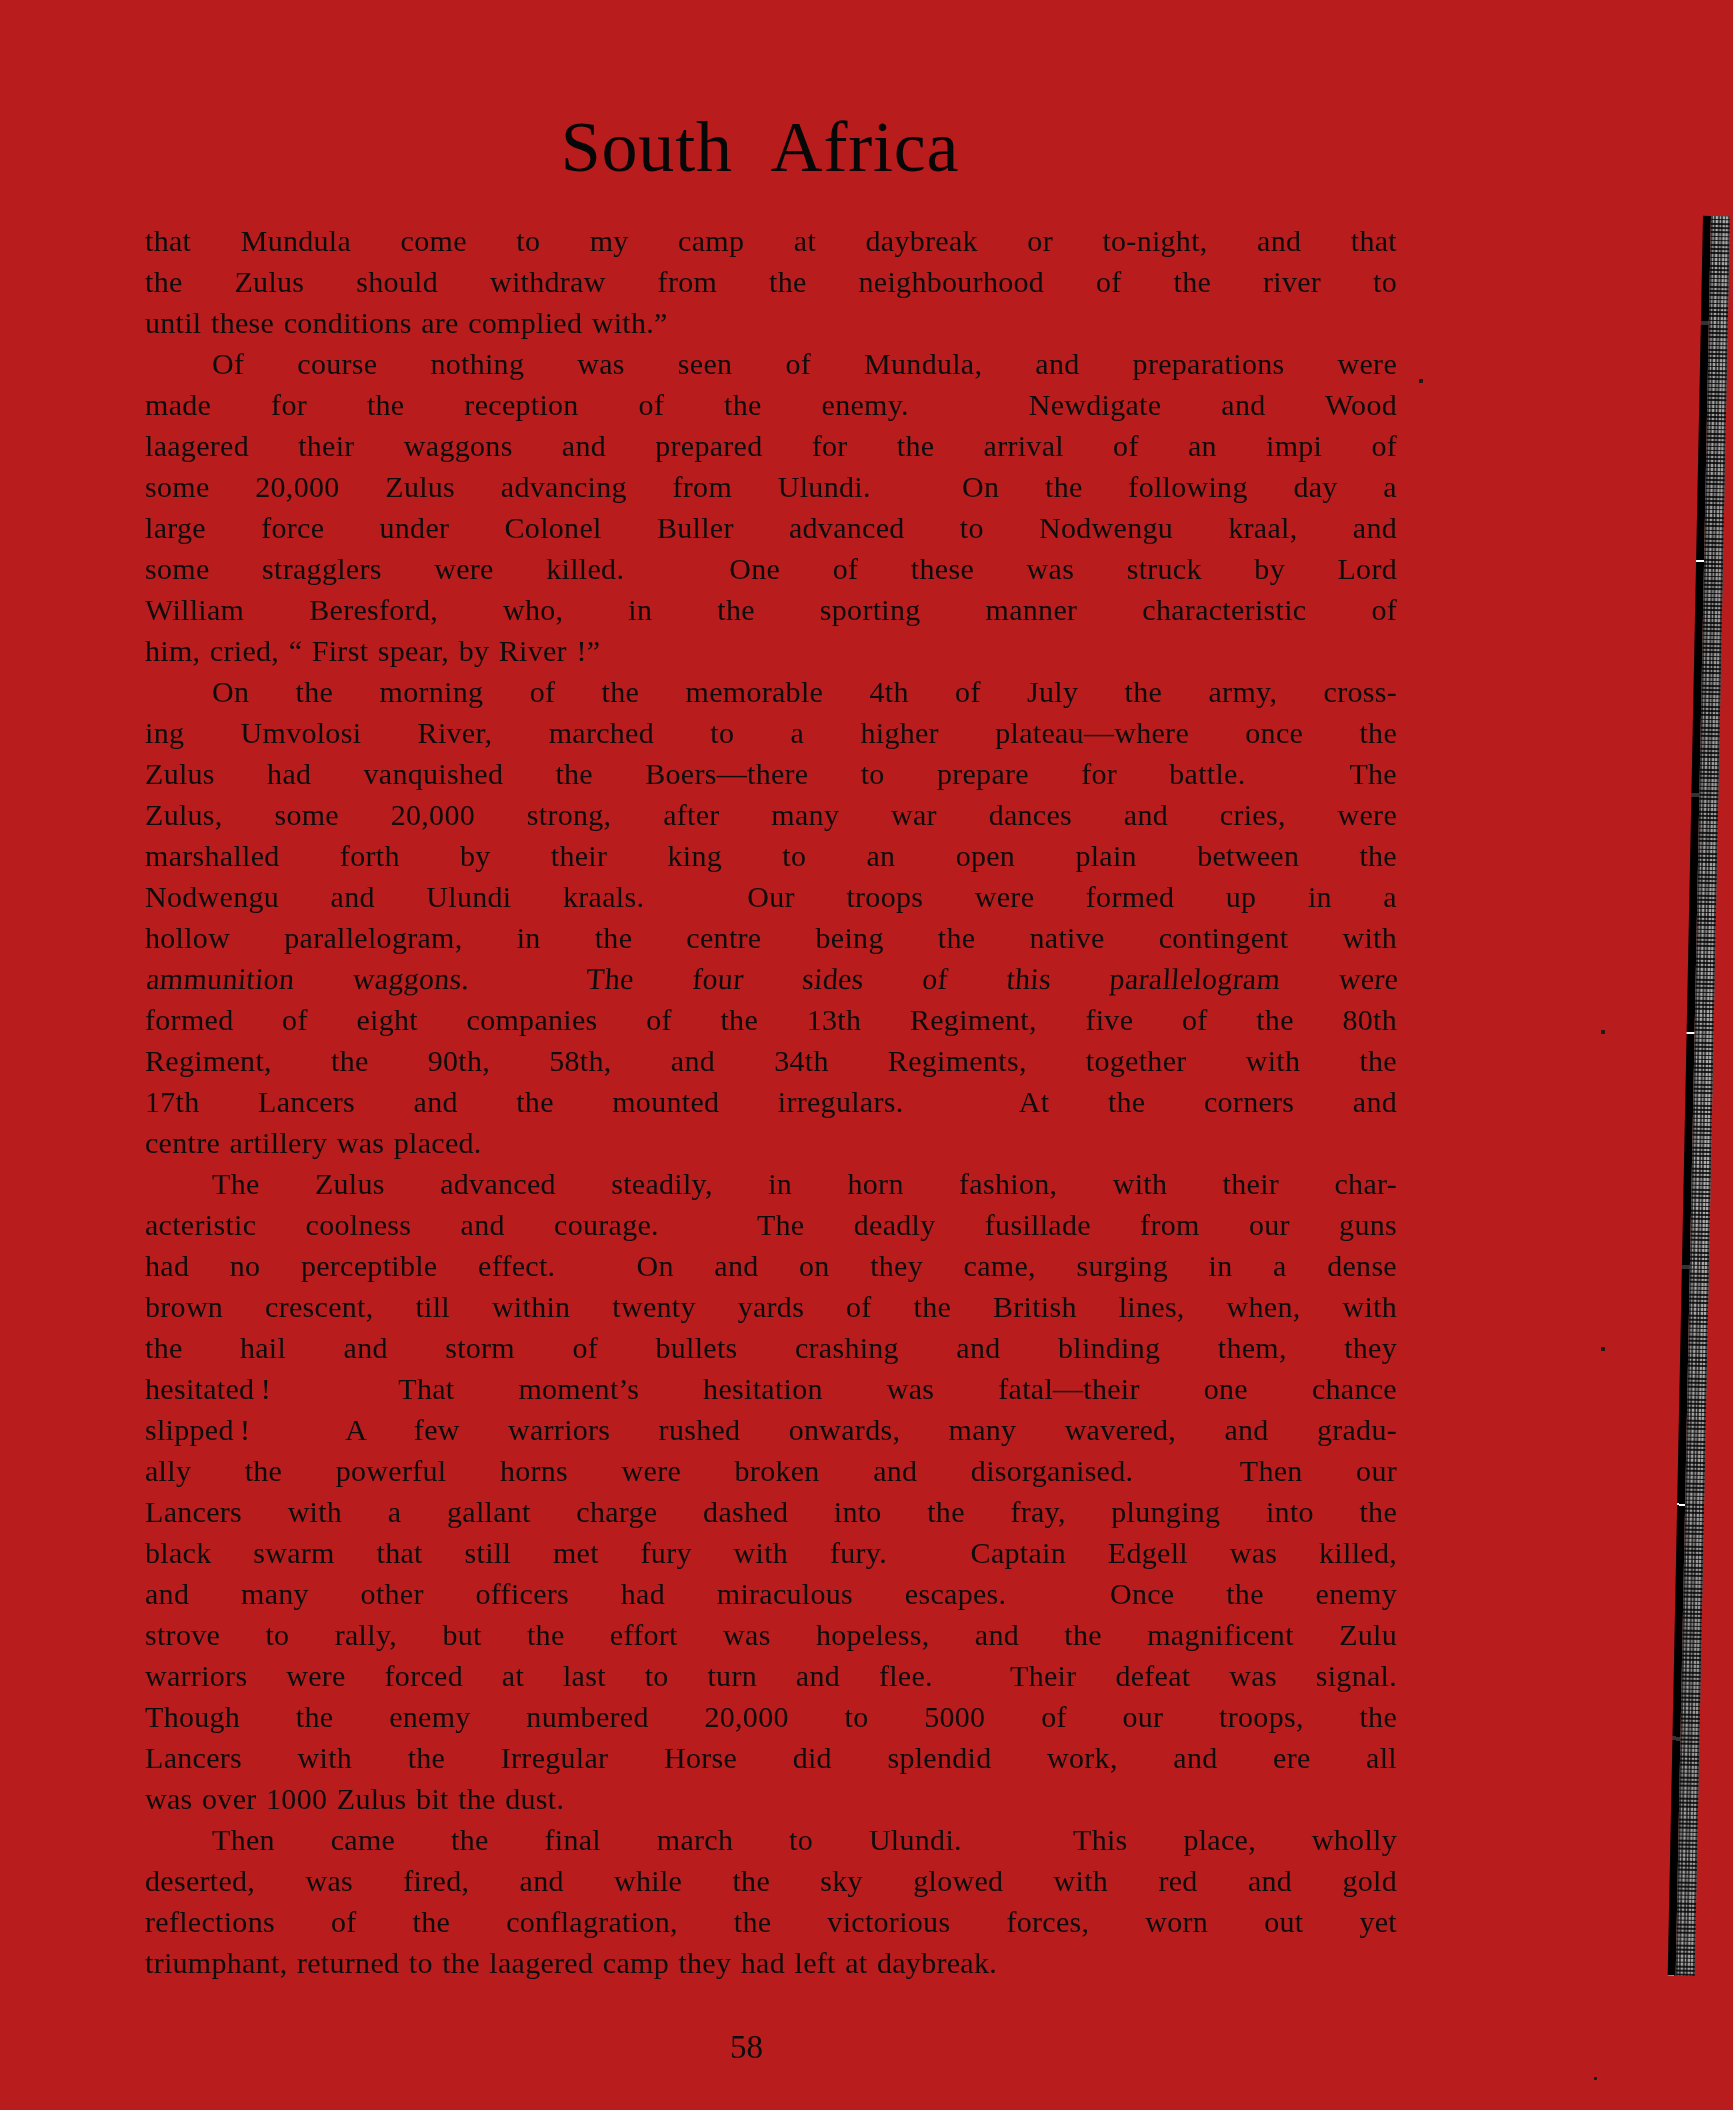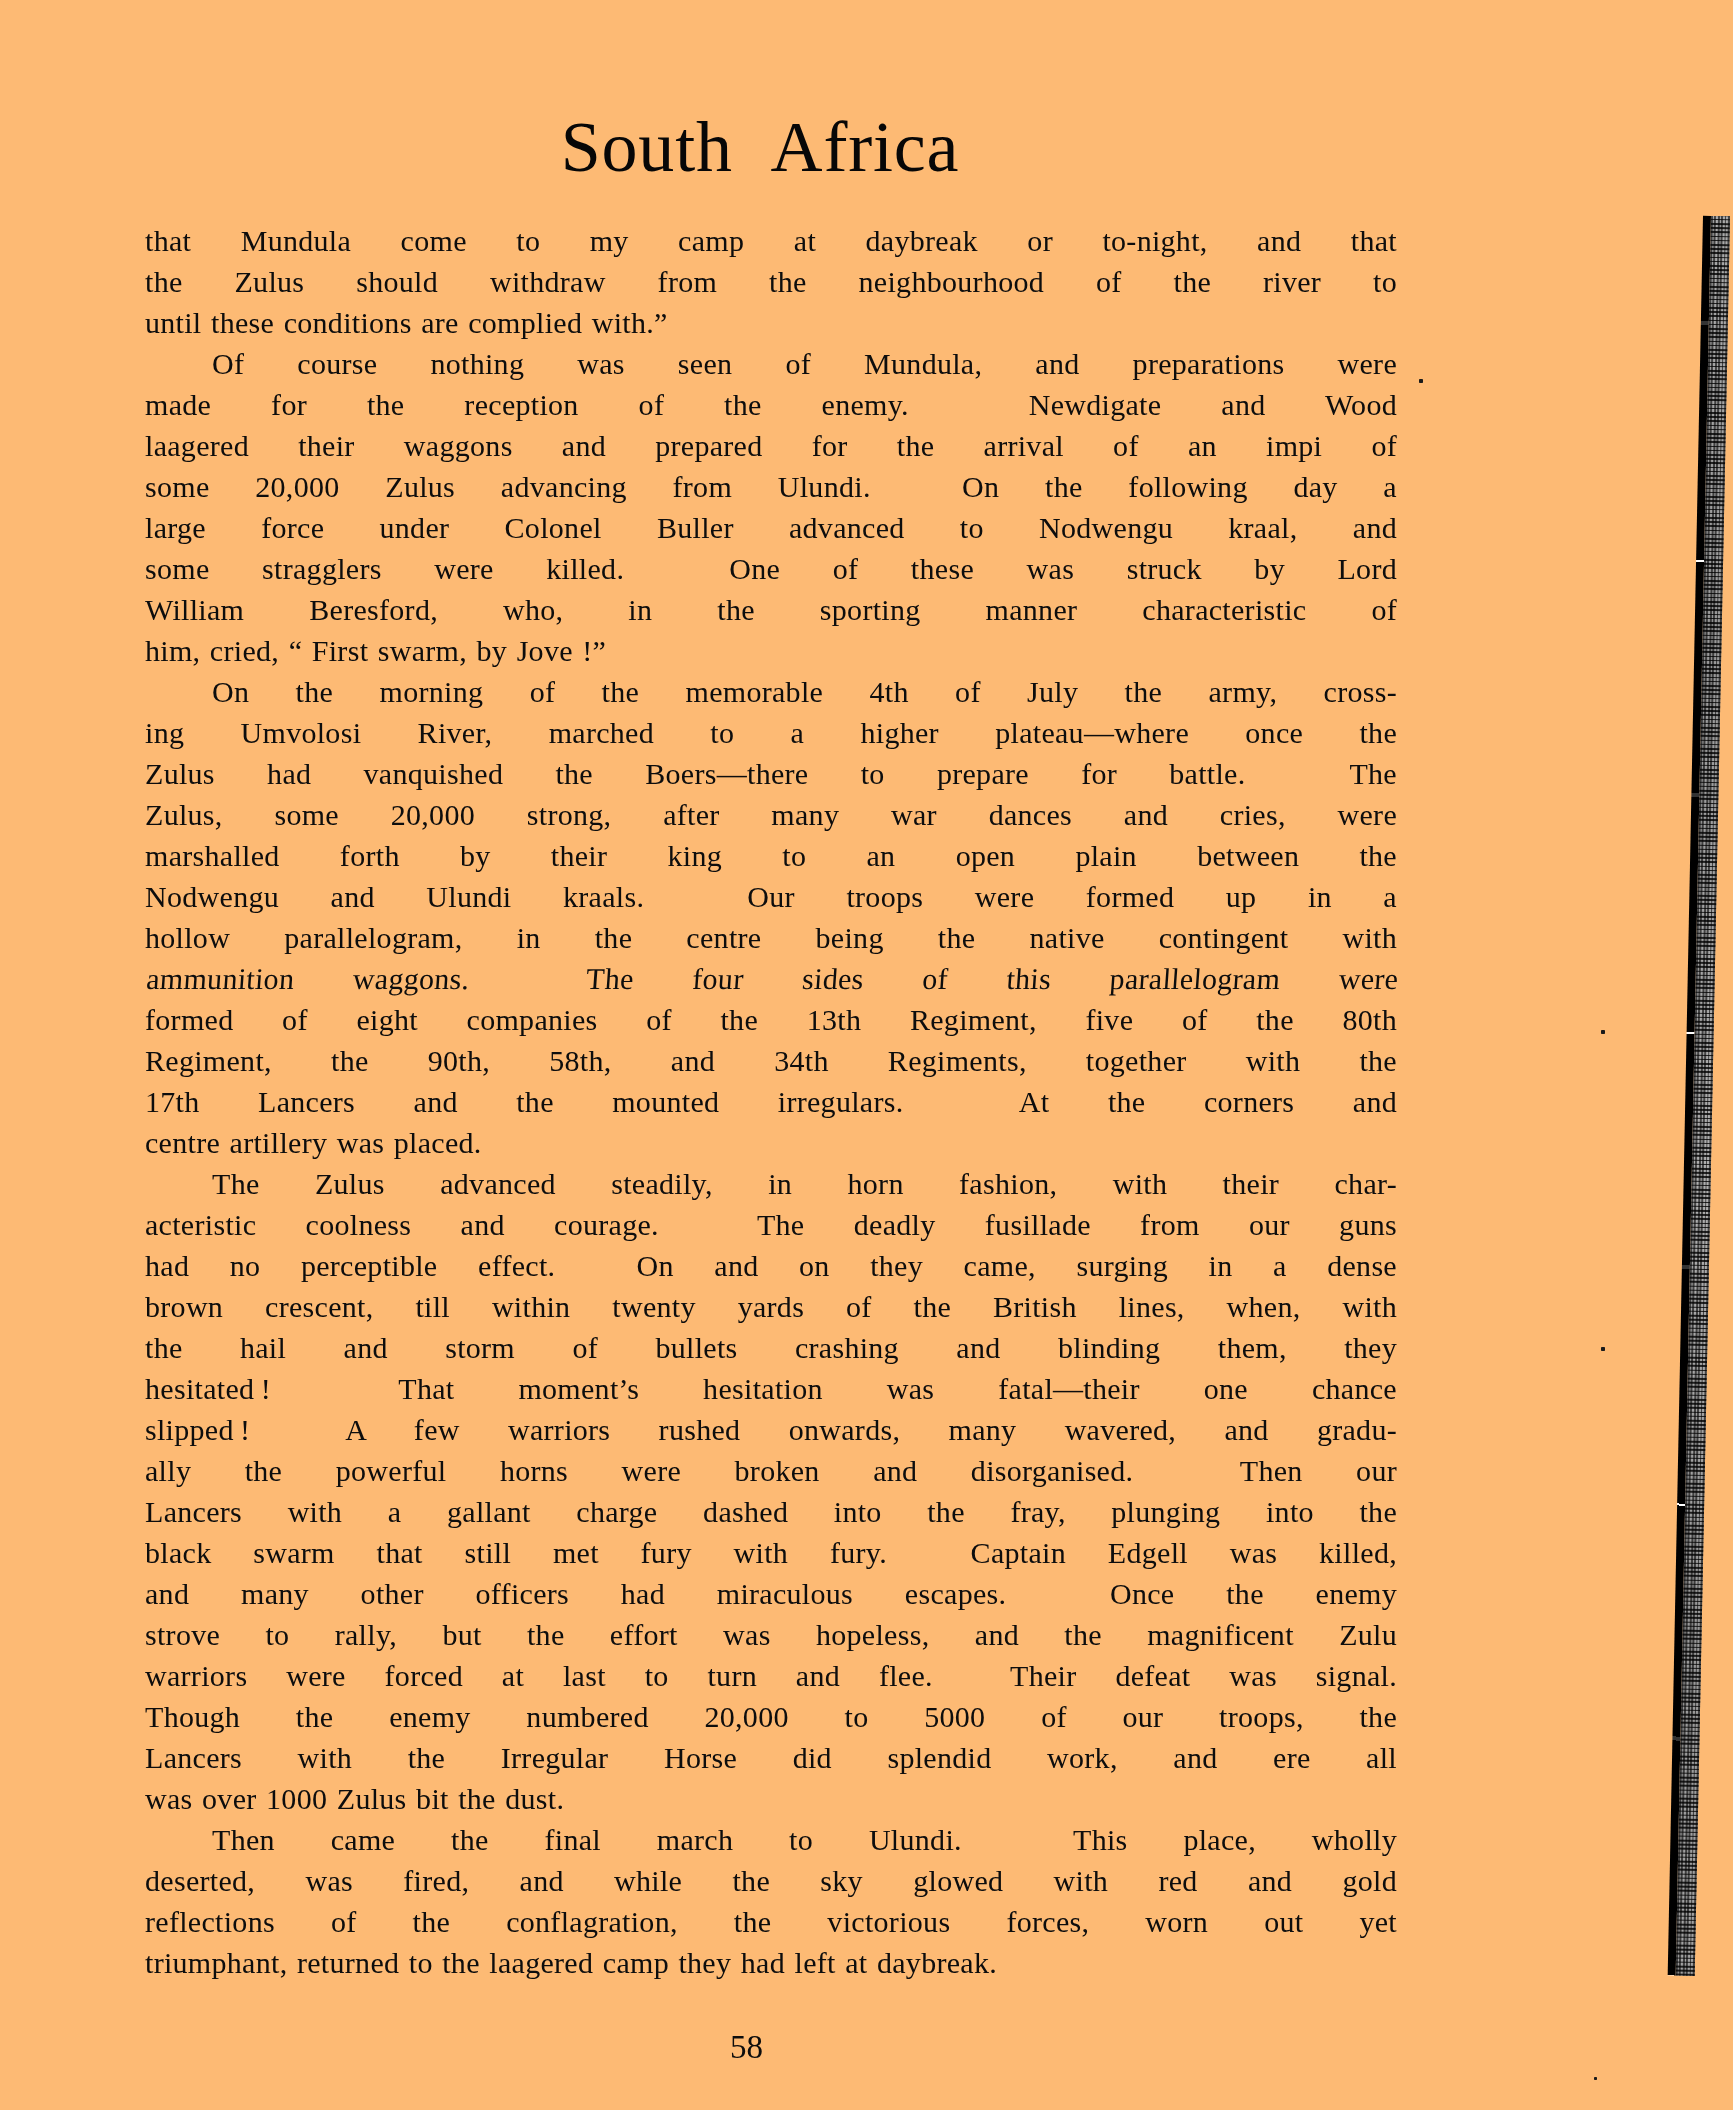--- a/index.html
+++ b/index.html
@@ -4,21 +4,21 @@
 <style>
   html,body{margin:0;padding:0;}
   body{
     width:1734px;height:2110px;
     background:#ffffff;
     overflow:hidden;
     position:relative;
     font-family:"Liberation Serif","DejaVu Serif",serif;
     color:#0a0a0a;
   }
-  .page{position:absolute;inset:0;background:#fdba74;}
+  .page{position:absolute;inset:0;background:#b91c1c;}
   .title{
     position:absolute;
     left:134px;top:111px;width:1252px;
     margin:0;
     font-size:72px;font-weight:400;line-height:1;
     text-align:center;
     letter-spacing:0.8px;
     word-spacing:0.32em;
     color:#070707;
   }
@@ -83,21 +83,21 @@
       <div class="line">that Mundula come to my camp at daybreak or to-night, and that</div>
       <div class="line">the Zulus should withdraw from the neighbourhood of the river to</div>
       <div class="line endpara">until these conditions are complied with.”</div>
       <div class="line indent">Of course nothing was seen of Mundula, and preparations were</div>
       <div class="line">made for the reception of the enemy.&nbsp; Newdigate and Wood</div>
       <div class="line">laagered their waggons and prepared for the arrival of an impi of</div>
       <div class="line">some 20,000 Zulus advancing from Ulundi.&nbsp; On the following day a</div>
       <div class="line">large force under Colonel Buller advanced to Nodwengu kraal, and</div>
       <div class="line">some stragglers were killed.&nbsp; One of these was struck by Lord</div>
       <div class="line">William Beresford, who, in the sporting manner characteristic of</div>
-      <div class="line endpara">him, cried, “ First swarm, by Jove !”</div>
+      <div class="line endpara">him, cried, “ First spear, by River !”</div>
       <div class="line indent">On the morning of the memorable 4th of July the army, cross-</div>
       <div class="line">ing Umvolosi River, marched to a higher plateau—where once the</div>
       <div class="line">Zulus had vanquished the Boers—there to prepare for battle.&nbsp; The</div>
       <div class="line">Zulus, some 20,000 strong, after many war dances and cries, were</div>
       <div class="line">marshalled forth by their king to an open plain between the</div>
       <div class="line">Nodwengu and Ulundi kraals.&nbsp; Our troops were formed up in a</div>
       <div class="line">hollow parallelogram, in the centre being the native contingent with</div>
       <div class="line lean">ammunition waggons.&nbsp; The four sides of this parallelogram were</div>
       <div class="line">formed of eight companies of the 13th Regiment, five of the 80th</div>
       <div class="line">Regiment, the 90th, 58th, and 34th Regiments, together with the</div>

